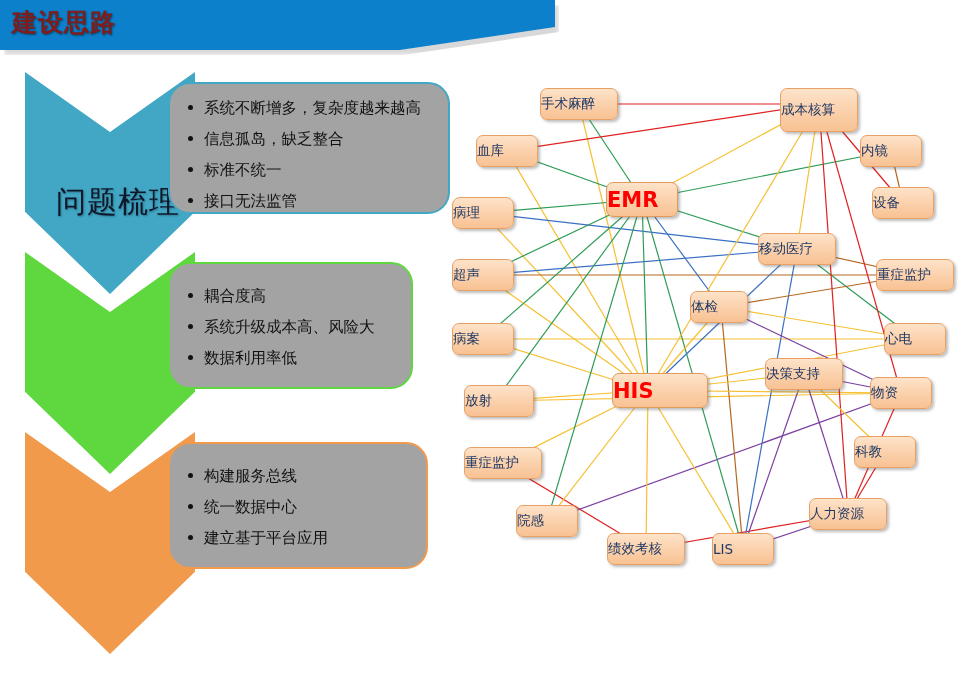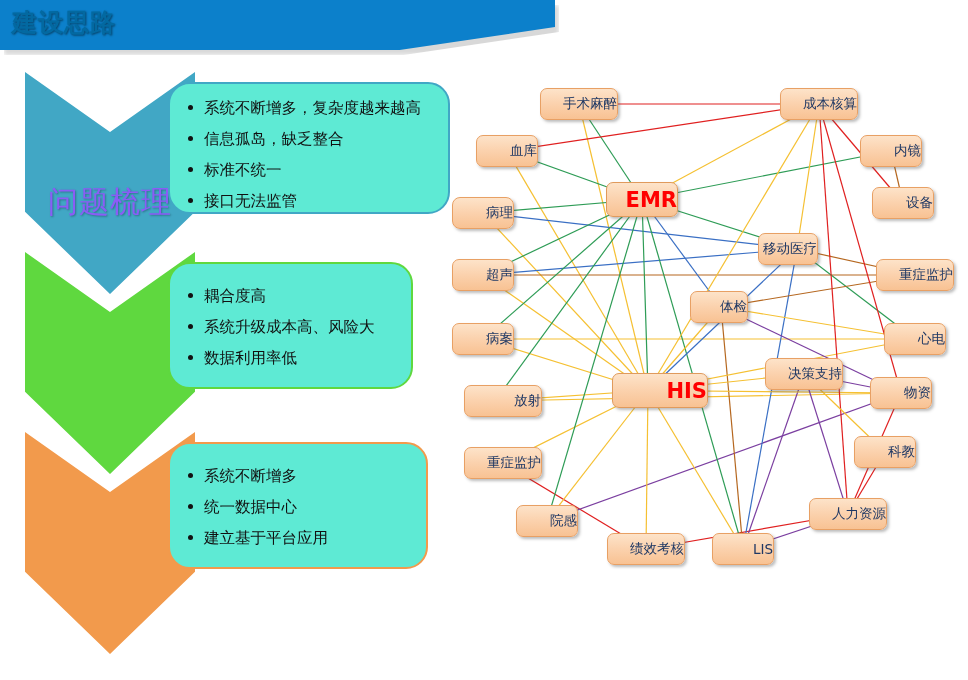--- a/index.html
+++ b/index.html
@@ -10,34 +10,34 @@
   #header-banner{position:absolute;left:0;top:0;width:555px;height:50px;}
   #header-banner .shadow{position:absolute;left:4px;top:5px;width:555px;height:50px;
       background:#b9b9b9;
       -webkit-clip-path:polygon(0 0,100% 0,100% 54%,72% 100%,0 100%);
       clip-path:polygon(0 0,100% 0,100% 54%,72% 100%,0 100%);
       filter:blur(2px);opacity:.55;}
   #header-banner .fill{position:absolute;left:0;top:0;width:555px;height:50px;
       background:#0c80cb;
       -webkit-clip-path:polygon(0 0,100% 0,100% 54%,72% 100%,0 100%);
       clip-path:polygon(0 0,100% 0,100% 54%,72% 100%,0 100%);}
-  #header-title{position:absolute;left:12px;top:6px;color:#0369a1;
+  #header-title{position:absolute;left:12px;top:6px;color:#7f1d1d;
       font-size:25px;font-weight:bold;letter-spacing:1px;
       text-shadow:1px 1px 2px rgba(0,0,0,.45);}
 
   
   .flow-section{position:absolute;left:0;}
   .chev{position:absolute;left:25px;width:170px;}
   .chev .shape{position:absolute;left:0;top:0;width:100%;height:100%;
       -webkit-clip-path:polygon(0 0,50% 27%,100% 0,100% 63%,50% 100%,0 63%);
       clip-path:polygon(0 0,50% 27%,100% 0,100% 63%,50% 100%,0 63%);}
-  .chev .lbl{position:absolute;left:0;width:100%;text-align:center;
-      color:#8b5cf6;font-size:30px;letter-spacing:1px;
+  .chev .lbl{position:absolute;left:8px;width:100%;text-align:center;
+      color:#0f172a;font-size:30px;letter-spacing:1px;
       text-shadow:1px 1px 2px rgba(0,0,0,.30);}
-  .txtbox{position:absolute;background:#5eead4;border-radius:22px;
+  .txtbox{position:absolute;background:#a3a3a3;border-radius:22px;
       box-sizing:border-box;}
   .txtbox ul{list-style:none;margin:0;padding:0;}
   .txtbox li{position:relative;padding-left:18px;color:#111111;
       font-size:15.5px;line-height:1.35;margin-bottom:10px;}
   .txtbox li:last-child{margin-bottom:0;}
   .txtbox li .bul{position:absolute;left:2px;top:7px;width:5px;height:5px;
       border-radius:50%;background:#111111;}
 
   
   #flow-1 .chev{top:72px;height:222px;}
@@ -57,21 +57,21 @@
   #flow-3 .txtbox{left:168px;top:442px;width:260px;height:127px;
       border:2px solid #f29a4c;padding:22px 14px 0 16px;}
 
   
   #network{position:absolute;left:440px;top:55px;width:528px;height:560px;}
   #network-edges{position:absolute;left:0;top:0;width:528px;height:560px;}
   .node{position:absolute;box-sizing:border-box;
       background:linear-gradient(to bottom,#fde3c9 0%,#fbd2ae 48%,#f8c293 100%);
       border:1px solid #e8a064;border-radius:7px;
       box-shadow:2px 2px 3px rgba(90,90,90,.40);
-      display:flex;align-items:center;justify-content:flex-end;
+      display:flex;align-items:center;justify-content:flex-start;
       color:#1f3864;font-size:13.5px;white-space:nowrap;}
   .node.hub{color:#ff0000;font-weight:bold;font-size:21px;
       border:1px solid #e09a5c;}
 </style>
 </head>
 <body>
 
 <div id="header-banner">
   <div class="shadow"></div>
   <div class="fill"></div>
@@ -107,21 +107,21 @@
   </div>
 </div>
 
 <div class="flow-section" id="flow-3">
   <div class="chev">
     <div class="shape"></div>
 
   </div>
   <div class="txtbox">
     <ul>
-      <li><span class="bul"></span><span>系统不断增多</span></li>
+      <li><span class="bul"></span><span>构建服务总线</span></li>
       <li><span class="bul"></span><span>统一数据中心</span></li>
       <li><span class="bul"></span><span>建立基于平台应用</span></li>
     </ul>
   </div>
 </div>
 
 <div id="network">
   <svg id="network-edges" viewBox="0 0 528 560">
       <line x1="139" y1="49" x2="202" y2="144.5" stroke="#2e9c56" stroke-width="1.2"></line>
       <line x1="139" y1="49" x2="208" y2="335.5" stroke="#f5c032" stroke-width="1.2"></line>
@@ -178,39 +178,39 @@
       <line x1="451" y1="96" x2="463" y2="148" stroke="#b5671f" stroke-width="1.2"></line>
       <line x1="364" y1="319" x2="461" y2="338" stroke="#7b3fa0" stroke-width="1.2"></line>
       <line x1="364" y1="319" x2="408" y2="459" stroke="#7b3fa0" stroke-width="1.2"></line>
       <line x1="364" y1="319" x2="445" y2="397" stroke="#f5c032" stroke-width="1.2"></line>
       <line x1="461" y1="338" x2="408" y2="459" stroke="#e02020" stroke-width="1.2"></line>
       <line x1="445" y1="397" x2="408" y2="459" stroke="#e02020" stroke-width="1.2"></line>
     </svg>
 <div class="node" style="left: 100px; top: 33px; width: 78px; height: 32px;">
       <span>手术麻醉</span>
     </div>
-    <div class="node" style="left: 340px; top: 33px; width: 78px; height: 32px;">
+    <div class="node" style="left: 340px; top: 33px; width: 78px; height: 44px;">
       <span>成本核算</span>
     </div>
     <div class="node" style="left: 36px; top: 80px; width: 62px; height: 32px;">
       <span>血库</span>
     </div>
     <div class="node" style="left: 420px; top: 80px; width: 62px; height: 32px;">
       <span>内镜</span>
     </div>
     <div class="node" style="left: 12px; top: 142px; width: 62px; height: 32px; border-radius: 8px;">
       <span>病理</span>
     </div>
     <div class="node" style="left: 432px; top: 132px; width: 62px; height: 32px;">
       <span>设备</span>
     </div>
     <div class="node hub" style="left: 166px; top: 127px; width: 72px; height: 35px;">
       <span>EMR</span>
     </div>
-    <div class="node" style="left: 318px; top: 178px; width: 60px; height: 32px; font-family: Liberation Serif, serif;">
+    <div class="node" style="left: 318px; top: 178px; width: 78px; height: 32px; font-family: Liberation Serif, serif;">
       <span>移动医疗</span>
     </div>
     <div class="node" style="left: 12px; top: 204px; width: 62px; height: 32px;">
       <span>超声</span>
     </div>
     <div class="node" style="left: 436px; top: 204px; width: 78px; height: 32px;">
       <span>重症监护</span>
     </div>
     <div class="node" style="left: 250px; top: 236px; width: 58px; height: 32px;">
       <span>体检</span>
@@ -223,21 +223,21 @@
     </div>
     <div class="node" style="left: 325px; top: 303px; width: 78px; height: 32px;">
       <span>决策支持</span>
     </div>
     <div class="node hub" style="left: 172px; top: 318px; width: 96px; height: 35px;">
       <span>HIS</span>
     </div>
     <div class="node" style="left: 430px; top: 322px; width: 62px; height: 32px;">
       <span>物资</span>
     </div>
-    <div class="node" style="left: 24px; top: 330px; width: 78px; height: 32px;">
+    <div class="node" style="left: 24px; top: 330px; width: 70px; height: 32px;">
       <span>放射</span>
     </div>
     <div class="node" style="left: 414px; top: 381px; width: 62px; height: 32px;">
       <span>科教</span>
     </div>
     <div class="node" style="left: 24px; top: 392px; width: 78px; height: 32px;">
       <span>重症监护</span>
     </div>
     <div class="node" style="left: 369px; top: 443px; width: 78px; height: 32px;">
       <span>人力资源</span>

